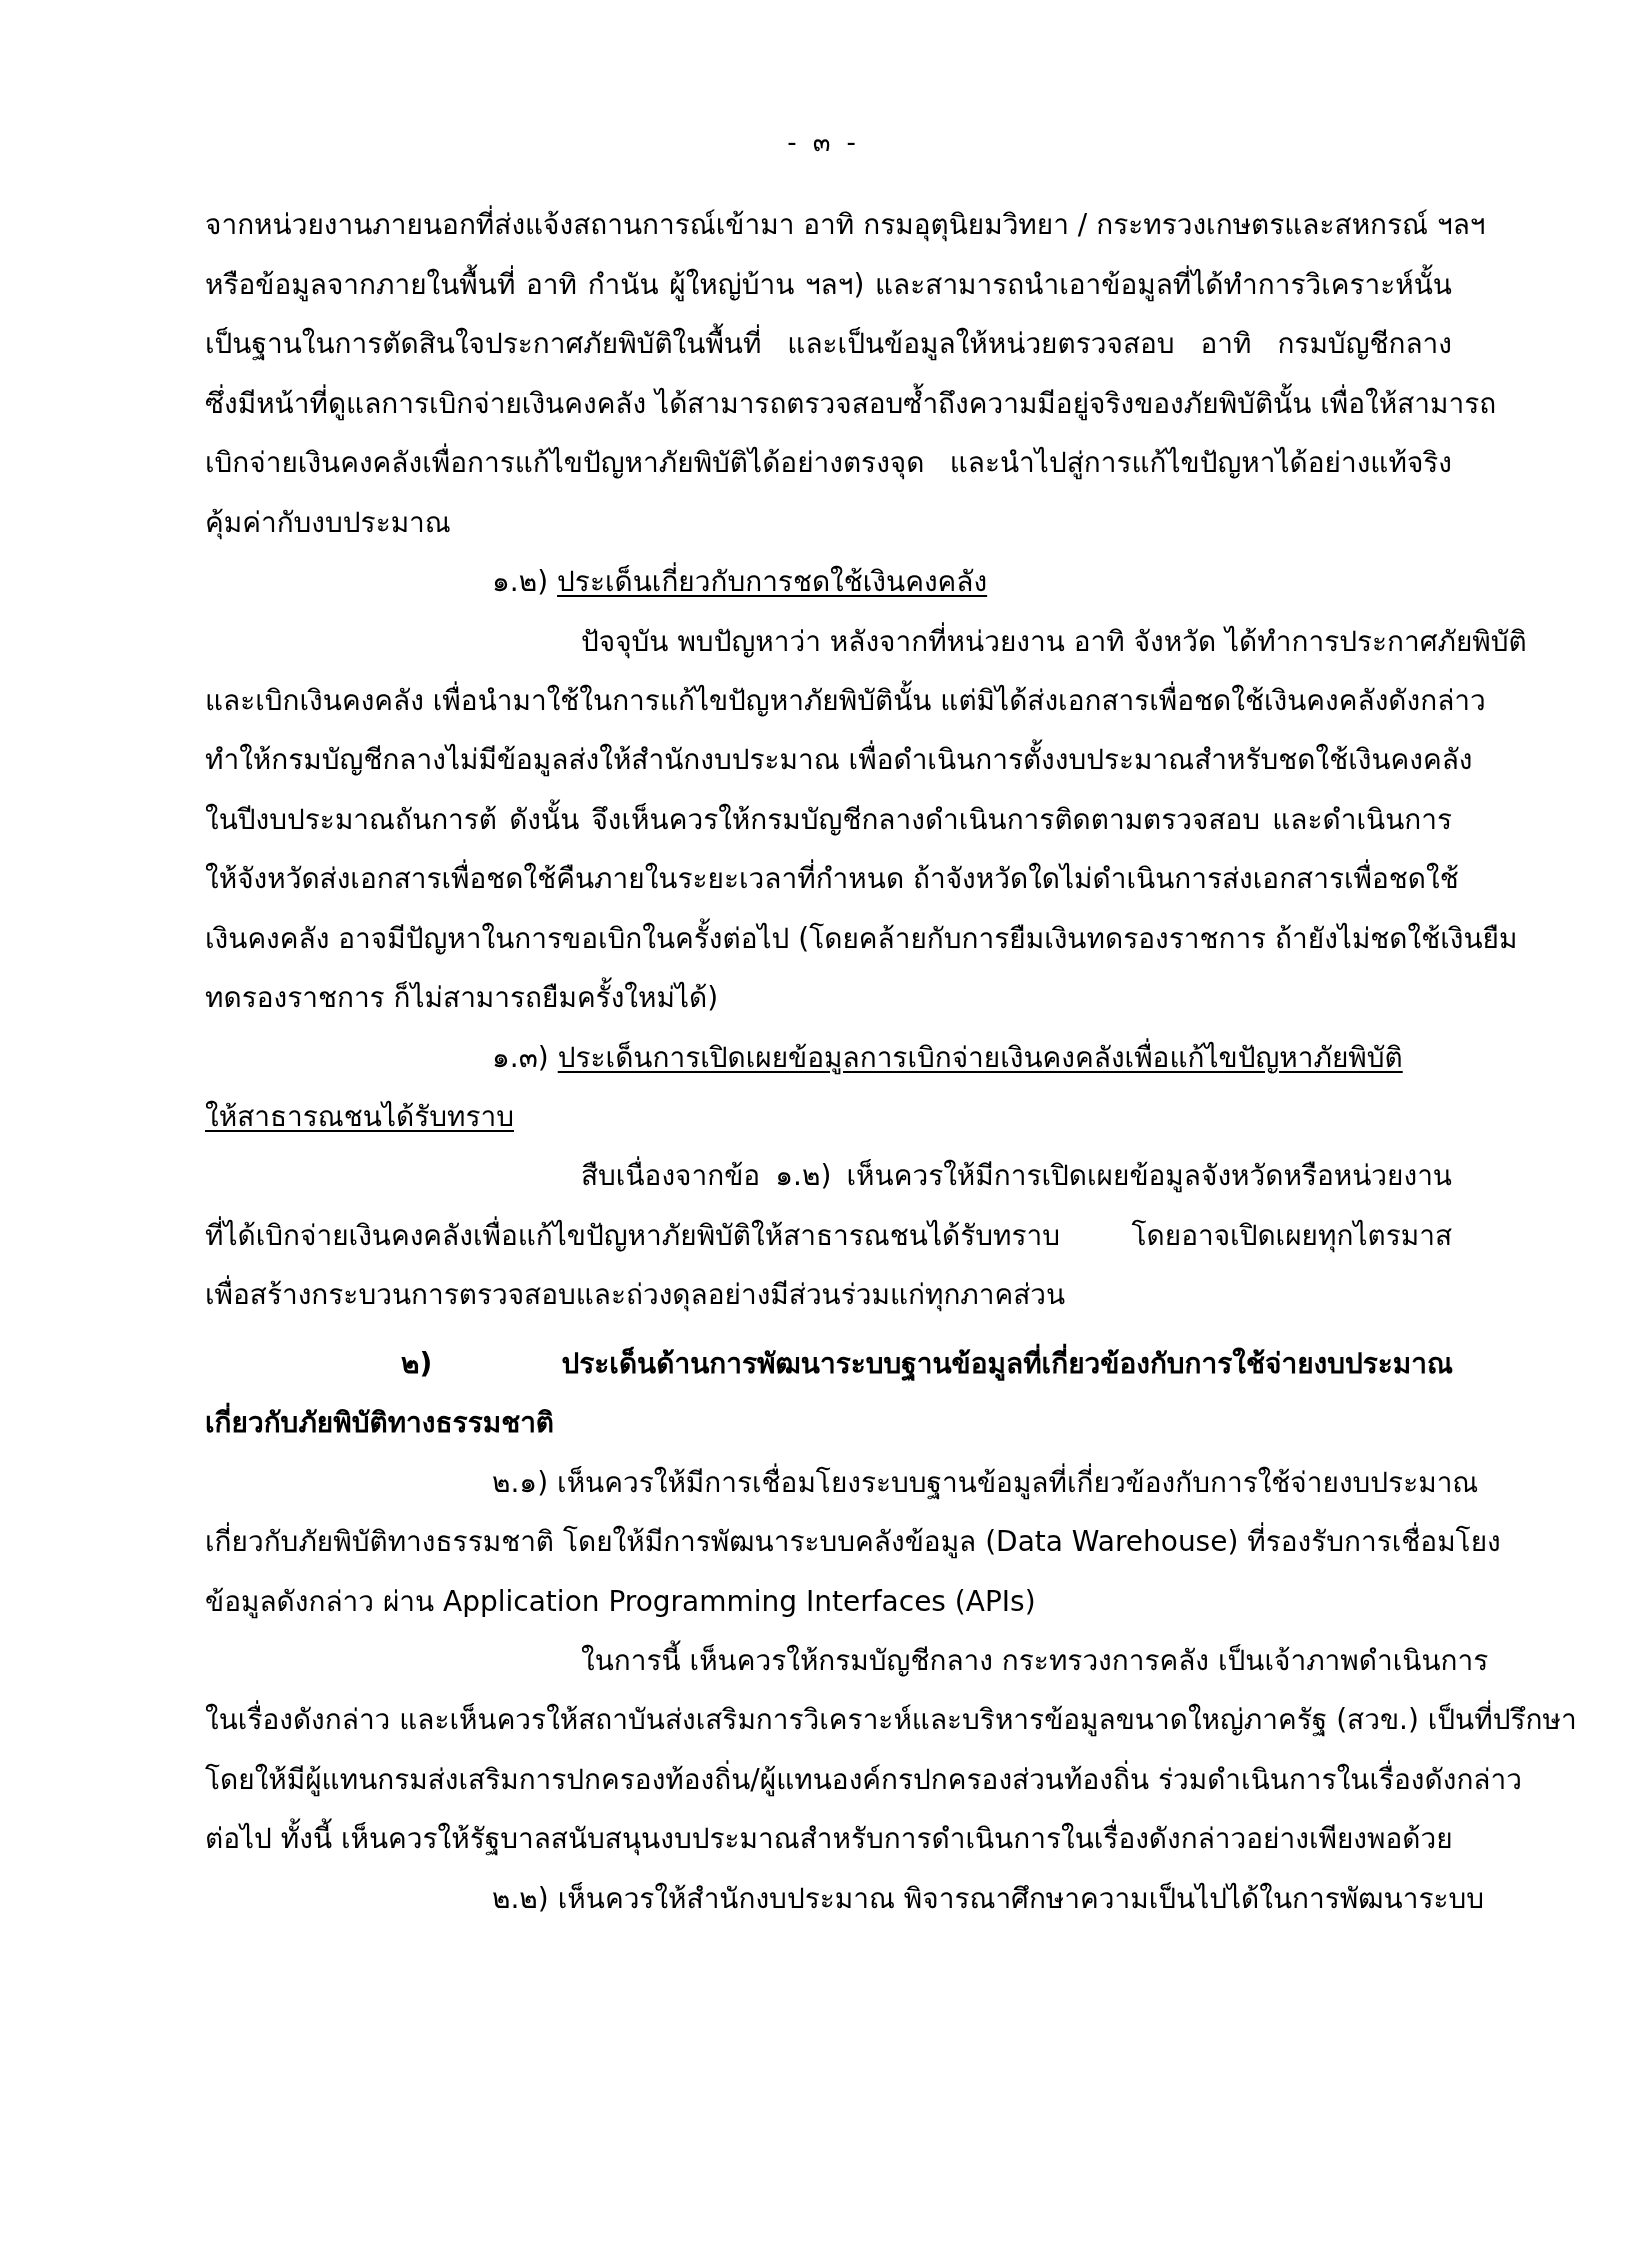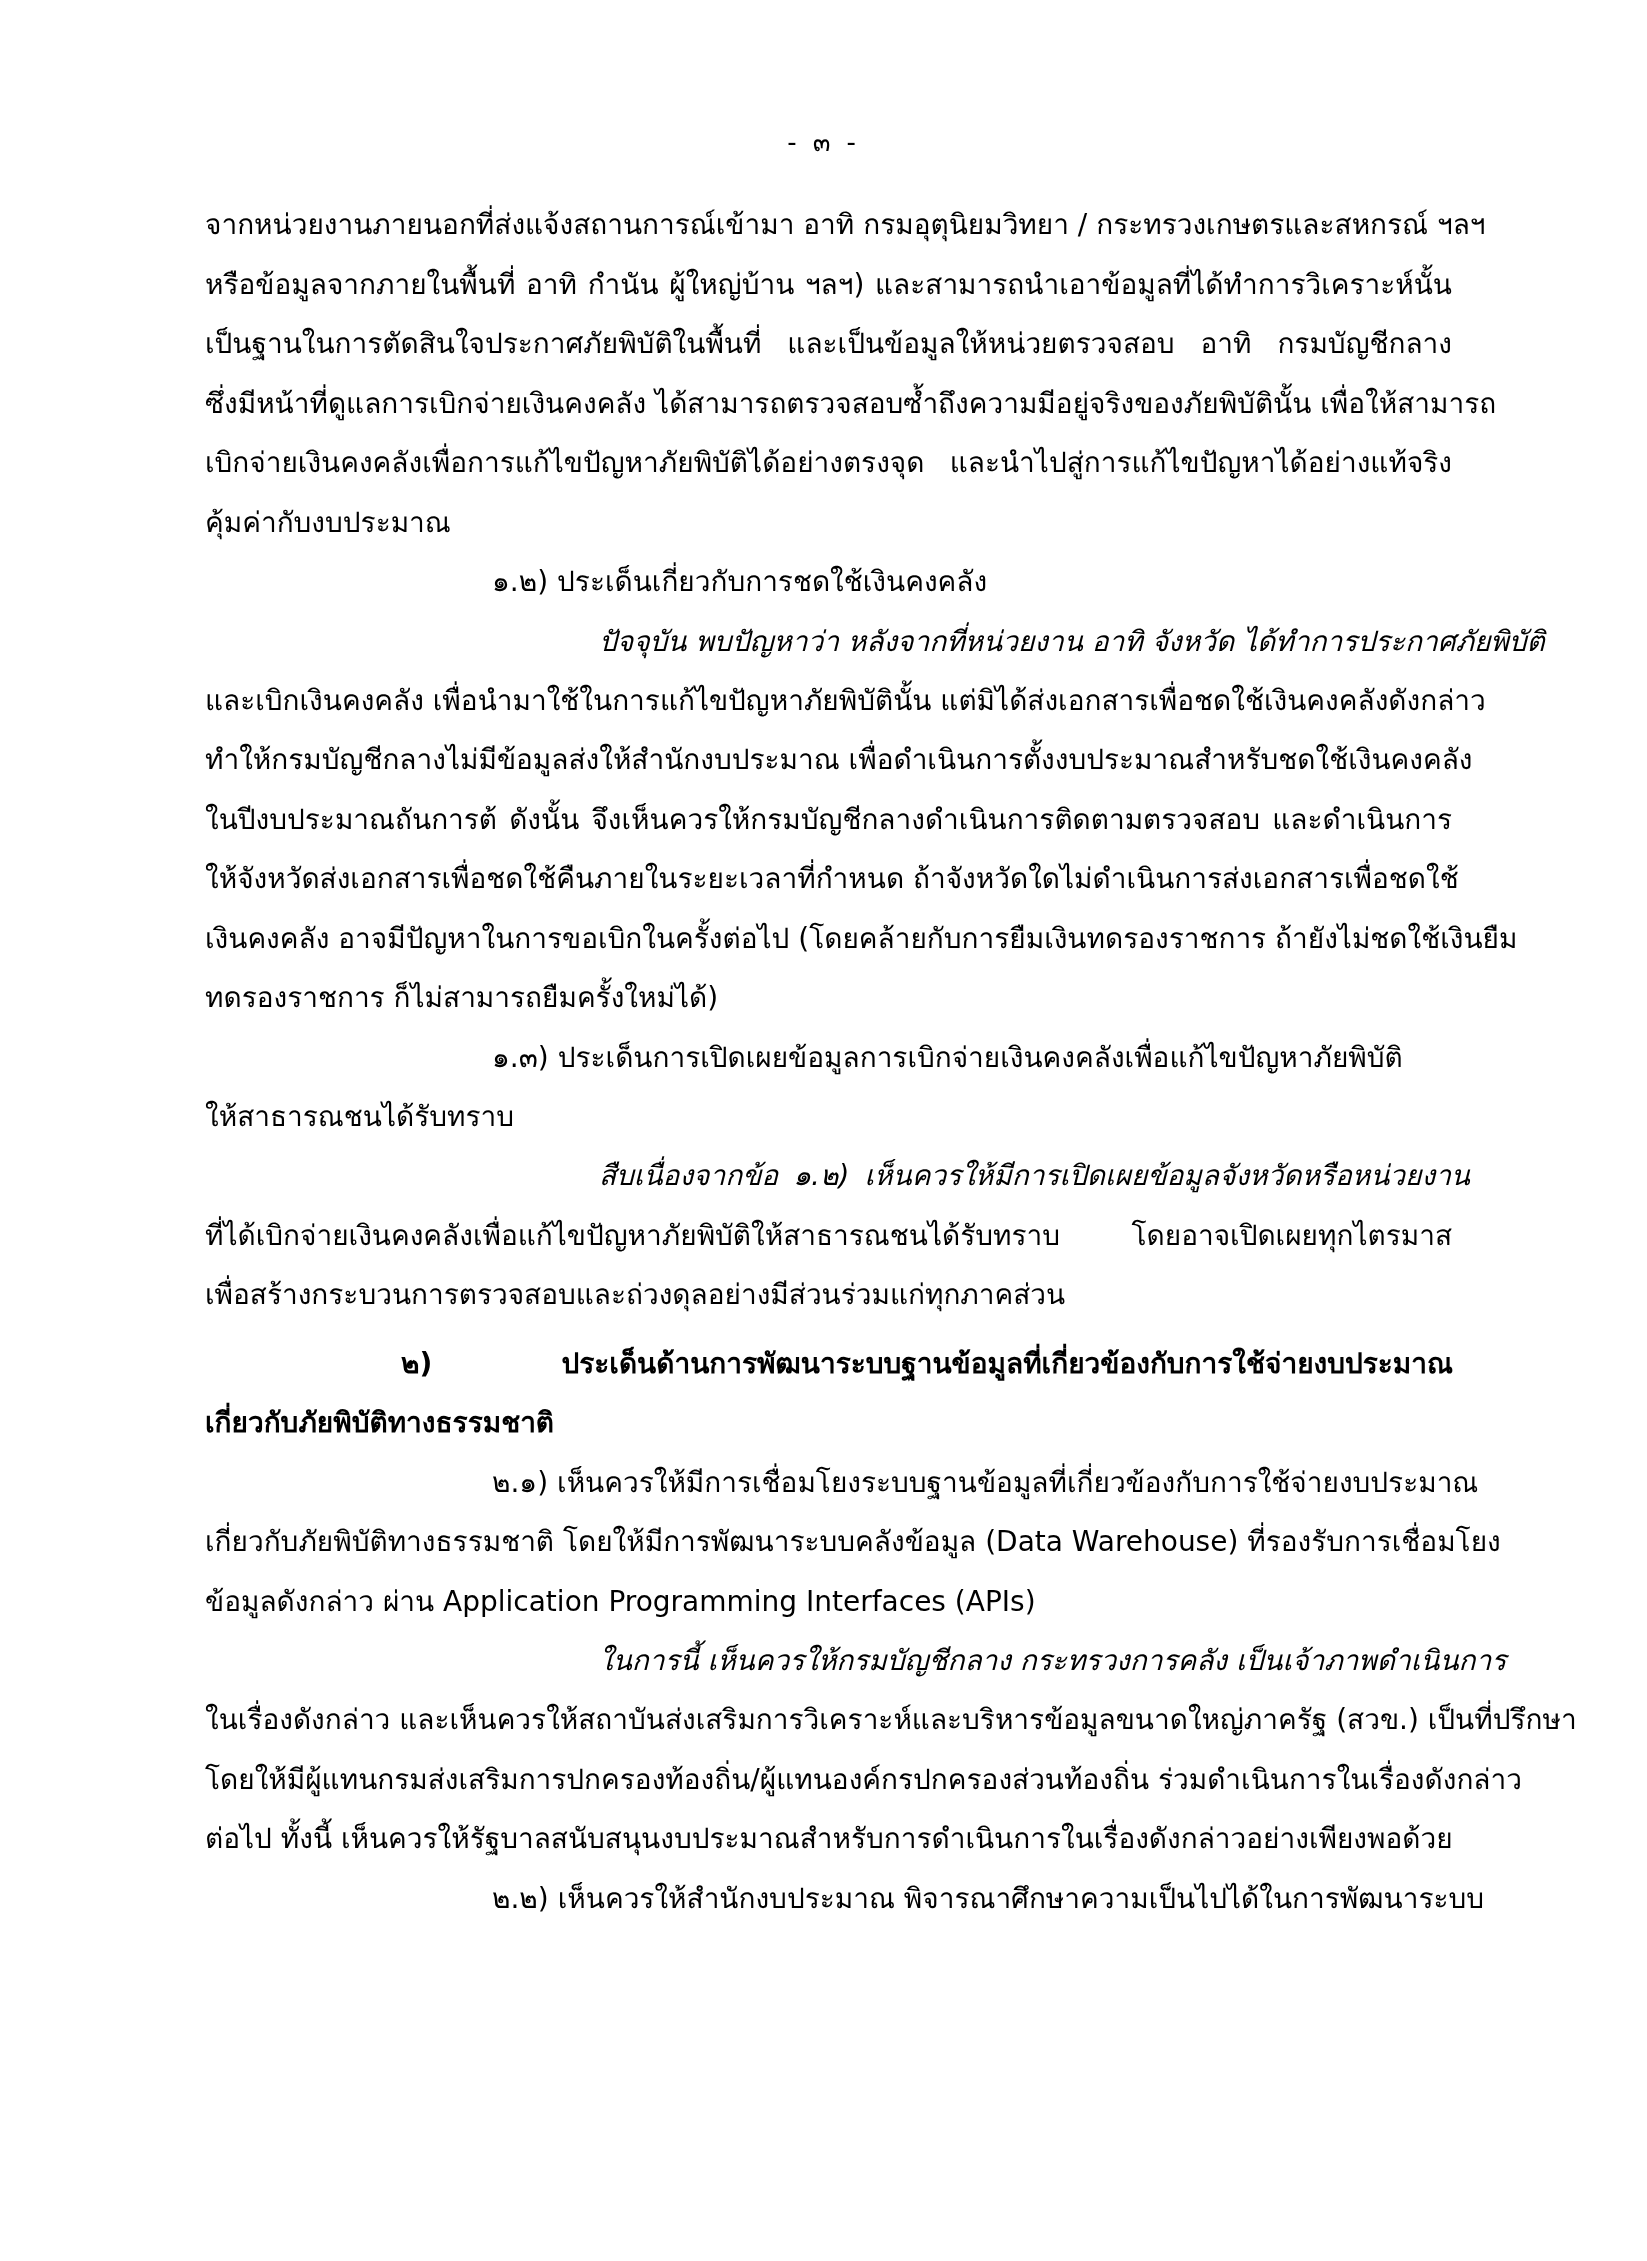--- a/index.html
+++ b/index.html
@@ -13,24 +13,24 @@
     text-align: center; font-size: 26px; letter-spacing: 3.9px;
   }
   .line {
     position: absolute; left: 205px; width: 1247px;
     font-size: 28px; line-height: 39px; white-space: nowrap;
     text-align: justify; text-align-last: justify;
     transform-origin: left top;
   }
   .line.last { text-align: right; text-align-last: left; }
   .ind1 { left: 492px; width: 960px; }
-  .ind3 { left: 599px; width: 871px; font-style: italic; }
+  .ind3 { left: 581px; width: 871px; }
   .ind-head { left: 401px; width: 1052px; }
   .bold { font-weight: bold; }
-  .u { text-underline-offset: 3.9px; }
+  .u { text-decoration: underline; text-underline-offset: 3.9px; }
   .num { display: inline-block; margin-right: 9px; }
 </style>
 </head>
 <body>
 
 <div class="page-number">- ๓ -</div>
 
 <div>
   <div class="line" style="top:205px">จากหน่วยงานภายนอกที่ส่งแจ้งสถานการณ์เข้ามา อาทิ กรมอุตุนิยมวิทยา / กระทรวงเกษตรและสหกรณ์ ฯลฯ</div>
   <div class="line" style="top:265px">หรือข้อมูลจากภายในพื้นที่ อาทิ กำนัน ผู้ใหญ่บ้าน ฯลฯ) และสามารถนำเอาข้อมูลที่ได้ทำการวิเคราะห์นั้น</div>

